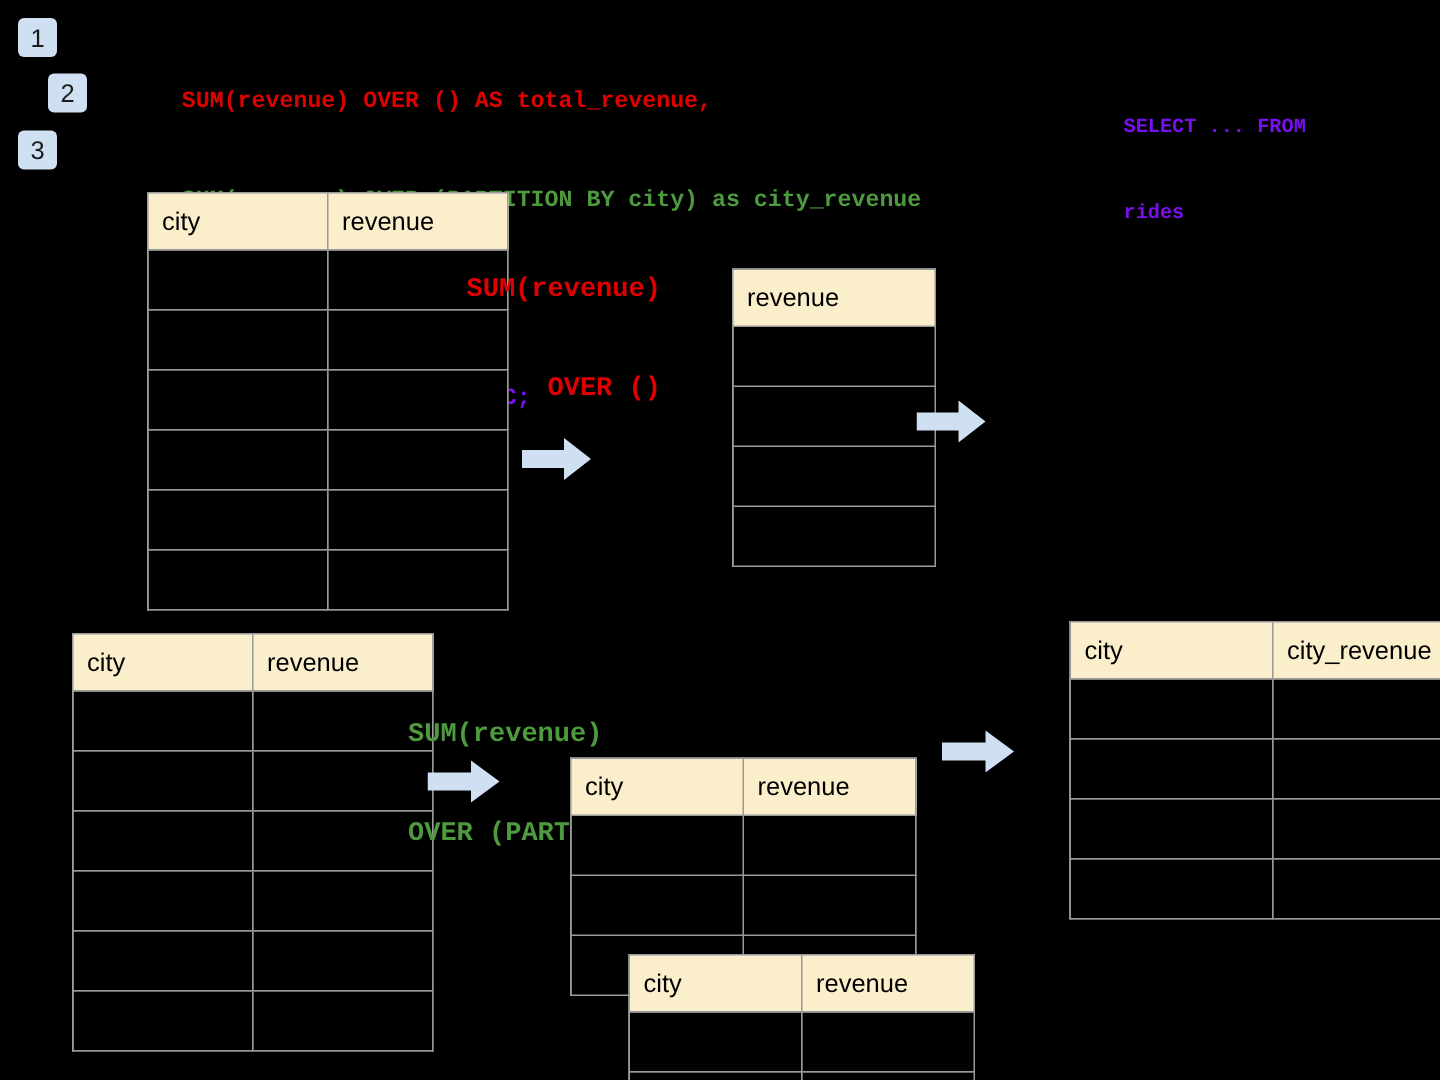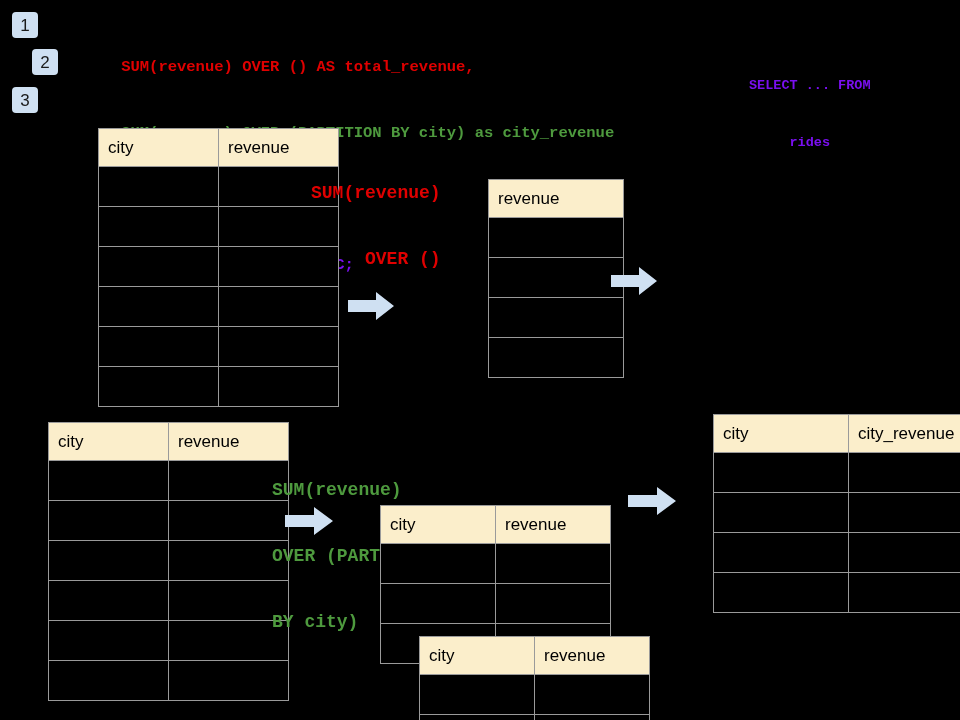--- a/index.html
+++ b/index.html
@@ -49,21 +49,20 @@
   .c-green  { color: #4e9a3e; }
 
   .sql-side {
     position: absolute;
     font-family: "Liberation Mono", "DejaVu Sans Mono", monospace;
     font-size: 13.5px;
     line-height: 19px;
     font-weight: bold;
     color: #7a0ff0;
     white-space: pre;
-    text-align: center;
   }
 
   
   .annot {
     position: absolute;
     font-family: "Liberation Mono", "DejaVu Sans Mono", monospace;
     font-size: 18px;
     line-height: 22px;
     font-weight: bold;
     white-space: pre;
@@ -242,21 +241,20 @@
       <tr>
           <td></td>
           <td></td>
         </tr>
     </tbody>
   </table>
 
   <div class="annot annot-green" style="left:272px; top:435px;">
     <span style="display:block;">SUM(revenue)</span>
     <span style="display:block;">OVER (PARTITION</span>
-    <span style="display:block;">BY city)</span>
   </div>
 
   <div class="arrow" style="left:285px; top:507px;">
     <svg width="48" height="28" viewBox="0 0 48 28">
       <polygon points="0,8 29,8 29,0 48,14 29,28 29,20 0,20" fill="#cfe0f2"></polygon>
     </svg>
   </div>
 
   <table class="tbl" style="left:348px; top:505px; width:230px;">
     <colgroup>

